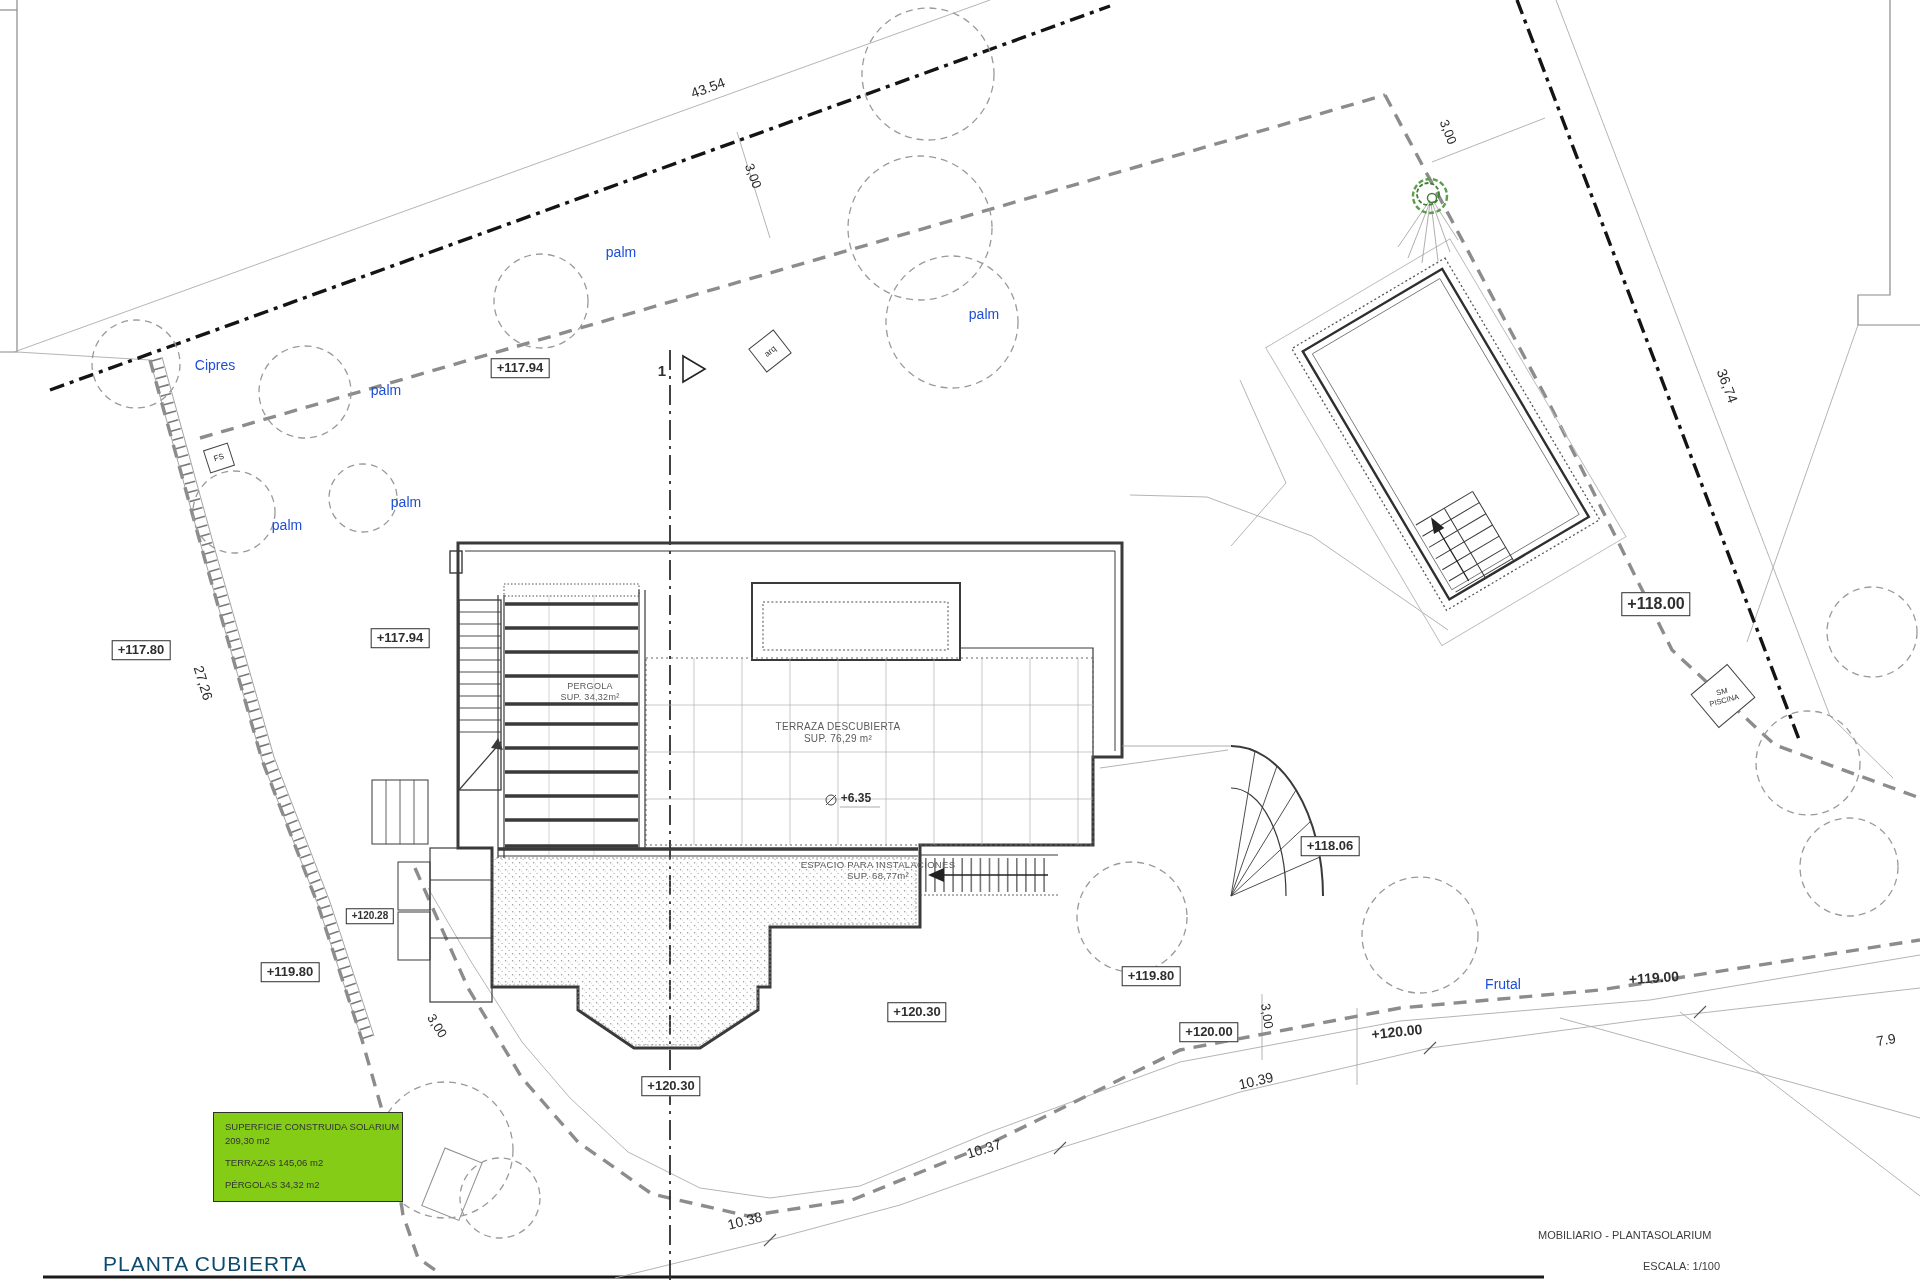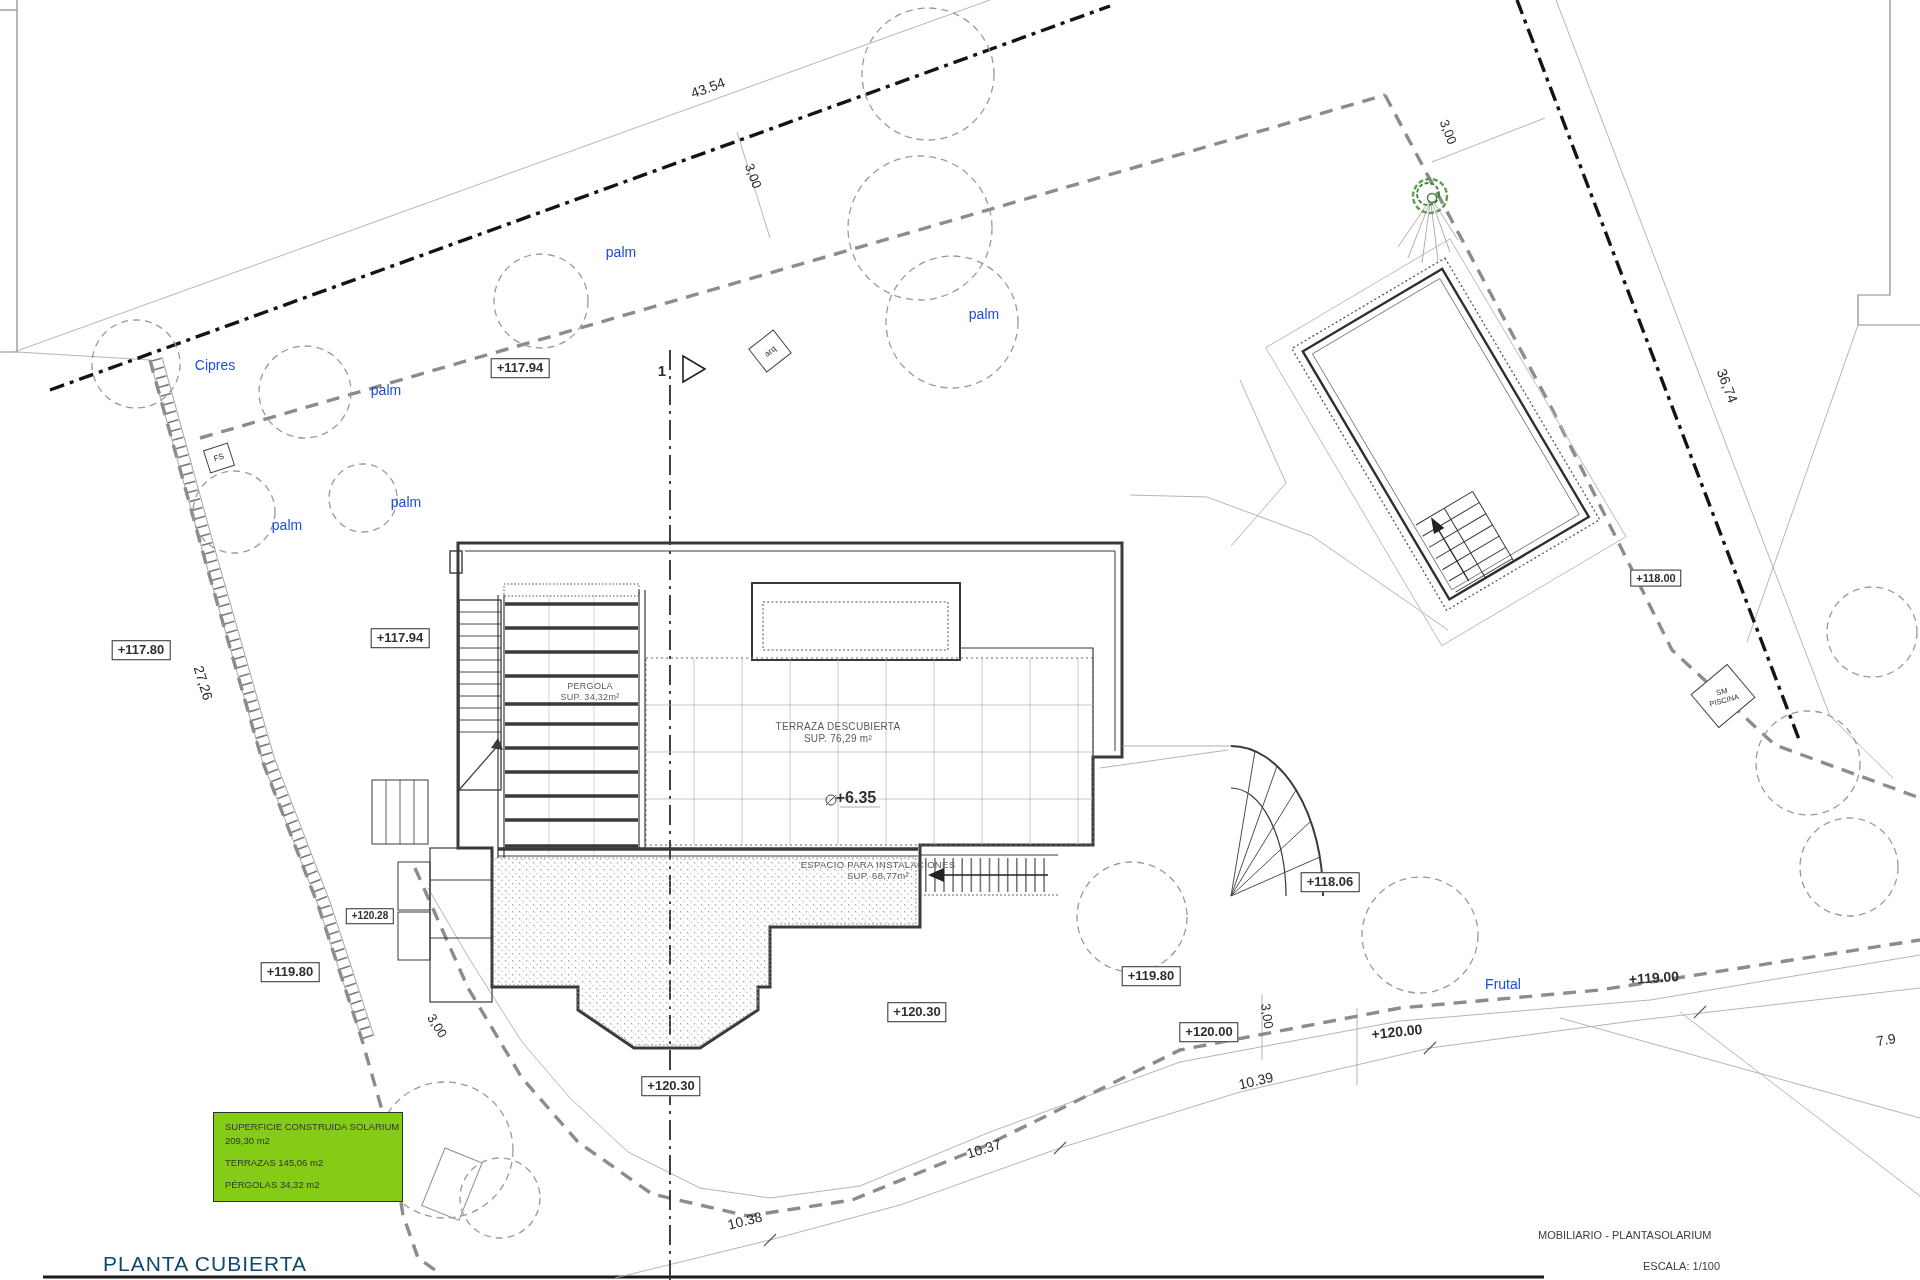--- a/index.html
+++ b/index.html
@@ -207,31 +207,31 @@
       <div class="lbl dim" style="left: 203px; top: 683px; font-size: 14px; transform: translate(-50%, -50%) rotate(73deg);">27,26</div>
       <div class="lbl dim" style="left: 437px; top: 1026px; font-size: 13px; transform: translate(-50%, -50%) rotate(58deg);">3,00</div>
       <div class="lbl dim" style="left: 1267px; top: 1016px; font-size: 13px; transform: translate(-50%, -50%) rotate(82deg);">3,00</div>
       <div class="lbl dim" style="left: 745px; top: 1221px; font-size: 14px; transform: translate(-50%, -50%) rotate(-14deg);">10.38</div>
       <div class="lbl dim" style="left: 984px; top: 1149px; font-size: 14px; transform: translate(-50%, -50%) rotate(-17deg);">10.37</div>
       <div class="lbl dim" style="left: 1256px; top: 1081px; font-size: 14px; transform: translate(-50%, -50%) rotate(-13deg);">10.39</div>
       <div class="lbl dim" style="left: 1886px; top: 1040px; font-size: 14px; transform: translate(-50%, -50%) rotate(-10deg);">7.9</div>
       <div class="lbl boxed" style="left: 520px; top: 368px; font-size: 13px; transform: translate(-50%, -50%) rotate(0deg);">+117.94</div>
       <div class="lbl boxed" style="left: 400px; top: 638px; font-size: 13px; transform: translate(-50%, -50%) rotate(0deg);">+117.94</div>
       <div class="lbl boxed" style="left: 141px; top: 650px; font-size: 13px; transform: translate(-50%, -50%) rotate(0deg);">+117.80</div>
-      <div class="lbl boxed" style="left: 1656px; top: 578px; font-size: 11px; transform: translate(-50%, -50%) rotate(0deg);">+118.00</div>
-      <div class="lbl boxed" style="left: 1330px; top: 846px; font-size: 13px; transform: translate(-50%, -50%) rotate(0deg); margin-top: 36px;">+118.06</div>
+      <div class="lbl boxed" style="left: 1656px; top: 604px; font-size: 16px; transform: translate(-50%, -50%) rotate(0deg);">+118.00</div>
+      <div class="lbl boxed" style="left: 1330px; top: 846px; font-size: 13px; transform: translate(-50%, -50%) rotate(0deg);">+118.06</div>
       <div class="lbl boxed" style="left: 370px; top: 916px; font-size: 10px; transform: translate(-50%, -50%) rotate(0deg);">+120.28</div>
       <div class="lbl boxed" style="left: 290px; top: 972px; font-size: 13px; transform: translate(-50%, -50%) rotate(0deg);">+119.80</div>
       <div class="lbl boxed" style="left: 1151px; top: 976px; font-size: 13px; transform: translate(-50%, -50%) rotate(0deg);">+119.80</div>
       <div class="lbl boxed" style="left: 917px; top: 1012px; font-size: 13px; transform: translate(-50%, -50%) rotate(0deg);">+120.30</div>
       <div class="lbl boxed" style="left: 671px; top: 1086px; font-size: 13px; transform: translate(-50%, -50%) rotate(0deg);">+120.30</div>
       <div class="lbl boxed" style="left: 1209px; top: 1032px; font-size: 13px; transform: translate(-50%, -50%) rotate(0deg);">+120.00</div>
       <div class="lbl plain" style="left: 1397px; top: 1032px; font-size: 14px; transform: translate(-50%, -50%) rotate(-6deg);">+120.00</div>
       <div class="lbl plain" style="left: 1654px; top: 978px; font-size: 14px; transform: translate(-50%, -50%) rotate(-4deg);">+119.00</div>
-      <div class="lbl plain" style="left: 856px; top: 798px; font-size: 16px; transform: translate(-50%, -50%) rotate(0deg);">+6.35</div>
+      <div class="lbl plain" style="left: 856px; top: 798px; font-size: 12px; transform: translate(-50%, -50%) rotate(0deg);">+6.35</div>
       <div class="lbl veg" style="left: 215px; top: 365px; font-size: 14px; transform: translate(-50%, -50%) rotate(0deg);">Cipres</div>
       <div class="lbl veg" style="left: 386px; top: 390px; font-size: 14px; transform: translate(-50%, -50%) rotate(0deg);">palm</div>
       <div class="lbl veg" style="left: 621px; top: 252px; font-size: 14px; transform: translate(-50%, -50%) rotate(0deg);">palm</div>
       <div class="lbl veg" style="left: 984px; top: 314px; font-size: 14px; transform: translate(-50%, -50%) rotate(0deg);">palm</div>
       <div class="lbl veg" style="left: 406px; top: 502px; font-size: 14px; transform: translate(-50%, -50%) rotate(0deg);">palm</div>
       <div class="lbl veg" style="left: 287px; top: 525px; font-size: 14px; transform: translate(-50%, -50%) rotate(0deg);">palm</div>
       <div class="lbl veg" style="left: 1503px; top: 984px; font-size: 14px; transform: translate(-50%, -50%) rotate(0deg);">Frutal</div>
       <div class="lbl area" style="left: 590px; top: 692px; font-size: 9px; transform: translate(-50%, -50%) rotate(0deg);">PERGOLA
 SUP. 34,32m²</div>
       <div class="lbl area" style="left: 838px; top: 733px; font-size: 10px; transform: translate(-50%, -50%) rotate(0deg);">TERRAZA DESCUBIERTA

